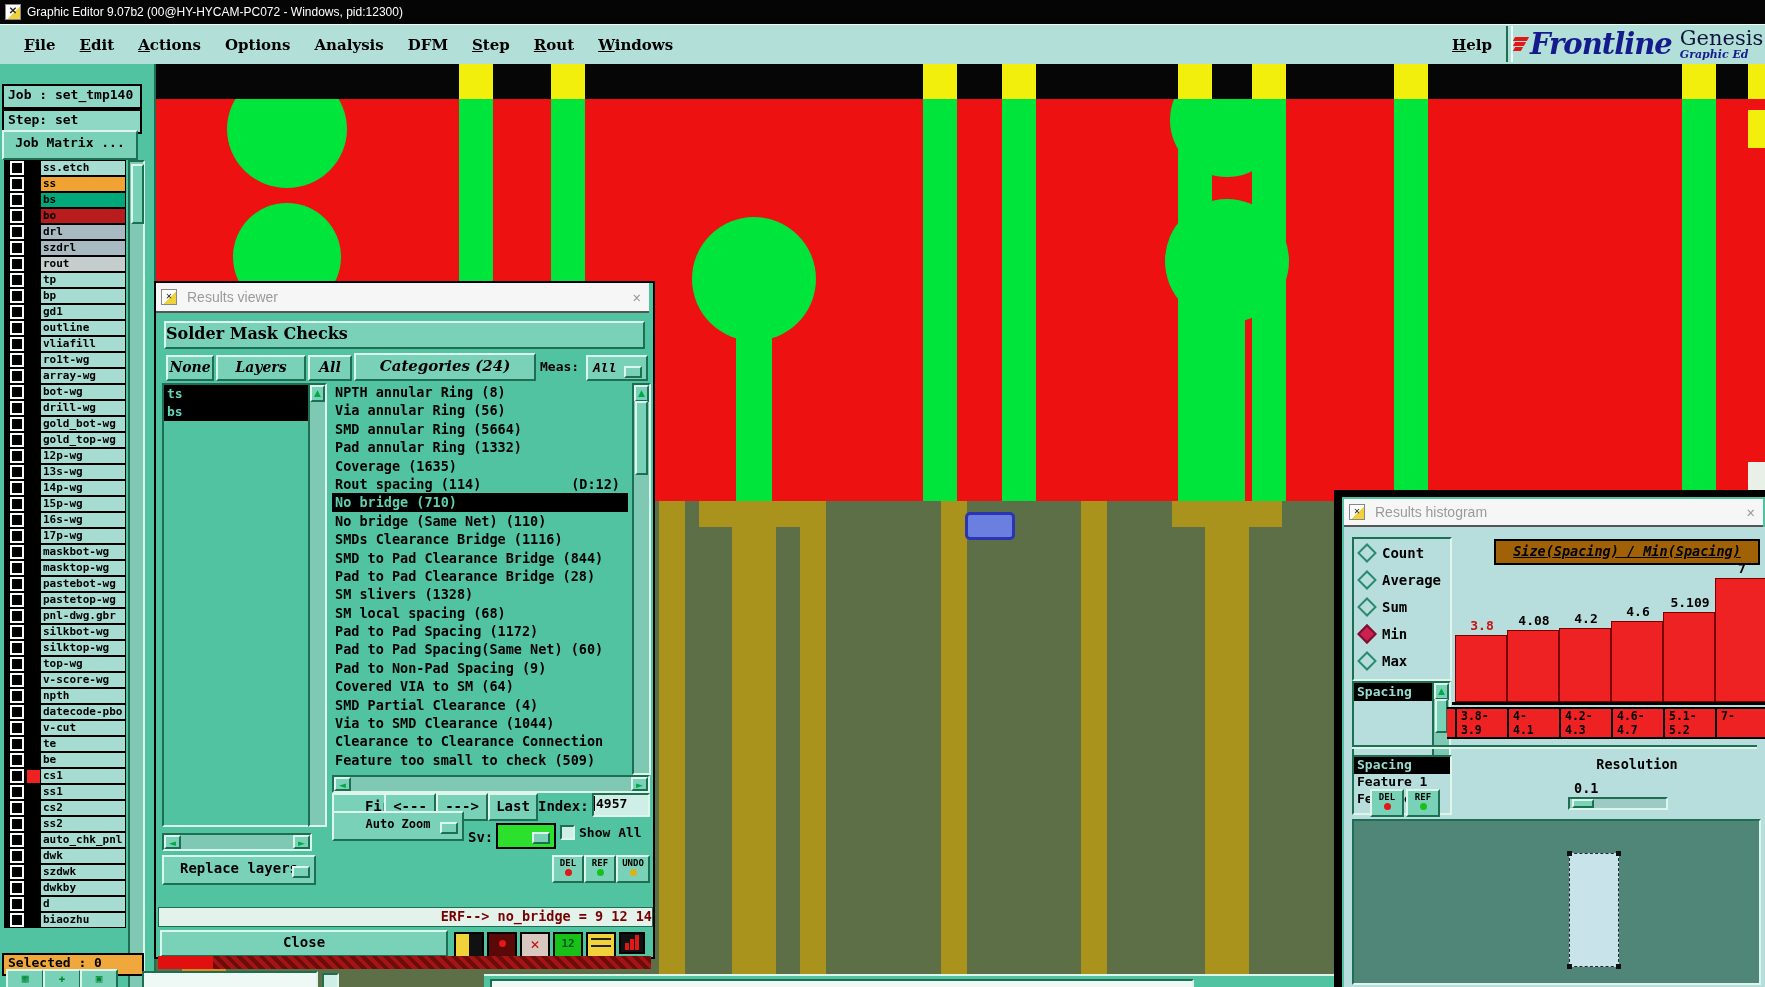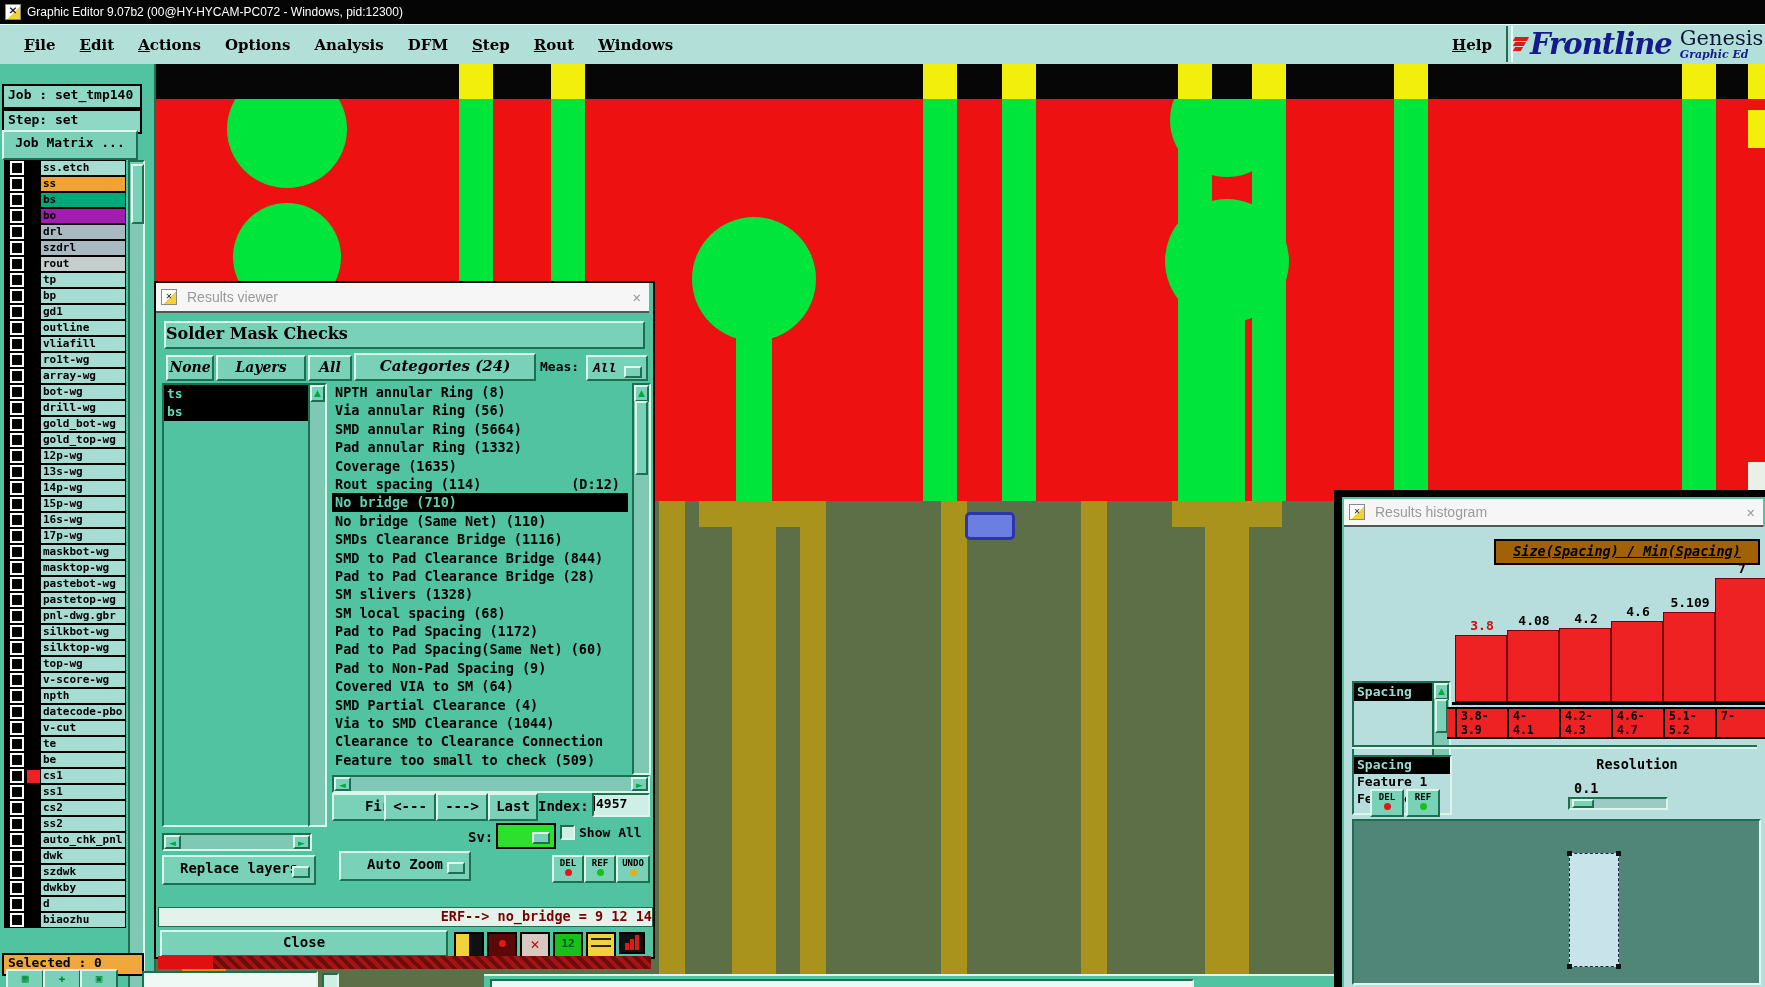--- a/index.html
+++ b/index.html
@@ -203,21 +203,21 @@
         <span class="lname" style="background: rgb(240, 162, 50);">ss</span>
       </div>
       <div class="layer-row">
         <span class="cb"></span>
         <span class="chip"></span>
         <span class="lname" style="background: rgb(0, 168, 122);">bs</span>
       </div>
       <div class="layer-row">
         <span class="cb"></span>
         <span class="chip"></span>
-        <span class="lname" style="background: #a21caf;">bo</span>
+        <span class="lname" style="background: #b91c1c;">bo</span>
       </div>
       <div class="layer-row gap">
         <span class="cb"></span>
         <span class="chip"></span>
         <span class="lname" style="background: rgb(169, 185, 194);">drl</span>
       </div>
       <div class="layer-row">
         <span class="cb"></span>
         <span class="chip"></span>
         <span class="lname" style="background: rgb(169, 185, 194);">szdrl</span>
@@ -571,21 +571,21 @@
 
   <div class="abs raised navbtn mono" style="left:176px;top:510px;width:48px;height:24px;padding-left:28px;">First</div>
   <div class="abs raised navbtn mono" style="left:228px;top:510px;width:48px;height:24px;">&lt;---</div>
   <div class="abs raised navbtn mono" style="left:280px;top:510px;width:48px;height:24px;">---&gt;</div>
   <div class="abs raised navbtn mono" style="left:332px;top:510px;width:46px;height:24px;">Last</div>
   <div class="abs mono" style="left:382px;top:515px;font-size:14px;color:#000;">Index:</div>
   <div class="abs sunken mono" style="left:436px;top:510px;width:54px;height:20px;background:#cfeee6;font-size:13px;line-height:18px;">
     <span style="border-left:1px solid #000;padding-left:1px;">4957</span>
   </div>
 
-  <div class="abs raised mono" style="left:176px;top:568px;width:128px;height:26px;font-size:14px;line-height:22px;text-align:center;margin-left:7px;">
+  <div class="abs raised mono" style="left:176px;top:528px;width:128px;height:26px;font-size:12px;line-height:22px;text-align:center;">
     <span>Auto Zoom</span><span class="ddtab"></span>
   </div>
   <div class="abs mono" style="left:312px;top:546px;font-size:14px;color:#000;">Sv:</div>
   <div class="abs blackline" style="left:340px;top:540px;width:56px;height:22px;background:#2ee02e;">
     <span class="ddtab" style="top:7px;"></span>
   </div>
   <div class="abs" style="left:404px;top:542px;display:flex;align-items:center;">
     <span class="sunken" style="width:11px;height:11px;background:#cfeee6;display:inline-block;"></span>
     <span class="mono" style="font-size:13px;margin-left:4px;color:#000;">Show All</span>
   </div>
@@ -636,20 +636,43 @@
 
 <div id="histwrap" class="abs"></div>
 <div id="hist" class="abs">
   <div class="winbar">
     <span class="appicon">✕</span>
     <span class="t">Results histogram</span>
     <span class="winx">✕</span>
   </div>
   <div id="histbody" class="abs"></div>
 
+  <div class="abs sunken" style="left:10px;top:40px;width:96px;height:140px;background:#b7dedd;">
+
+  <div class="statrow">
+        <span class="diam"></span>
+        <span class="statlbl">Count</span>
+      </div>
+      <div class="statrow">
+        <span class="diam"></span>
+        <span class="statlbl">Average</span>
+      </div>
+      <div class="statrow">
+        <span class="diam"></span>
+        <span class="statlbl">Sum</span>
+      </div>
+      <div class="statrow sel">
+        <span class="diam"></span>
+        <span class="statlbl">Min</span>
+      </div>
+      <div class="statrow">
+        <span class="diam"></span>
+        <span class="statlbl">Max</span>
+      </div>
+    </div>
 
   <div class="abs sunken" style="left:10px;top:184px;width:80px;height:72px;background:#b7dedd;">
 
   <div class="meas-row sel"><span>Spacing</span></div>
     </div>
   <div class="abs scrollv sunken" style="left:90px;top:184px;width:15px;height:72px;">
     <div class="raised arrowbox" style="height:13px;">▲</div>
     <div class="abs raised" style="left:1px;top:16px;width:9px;height:30px;"></div>
   </div>
 

